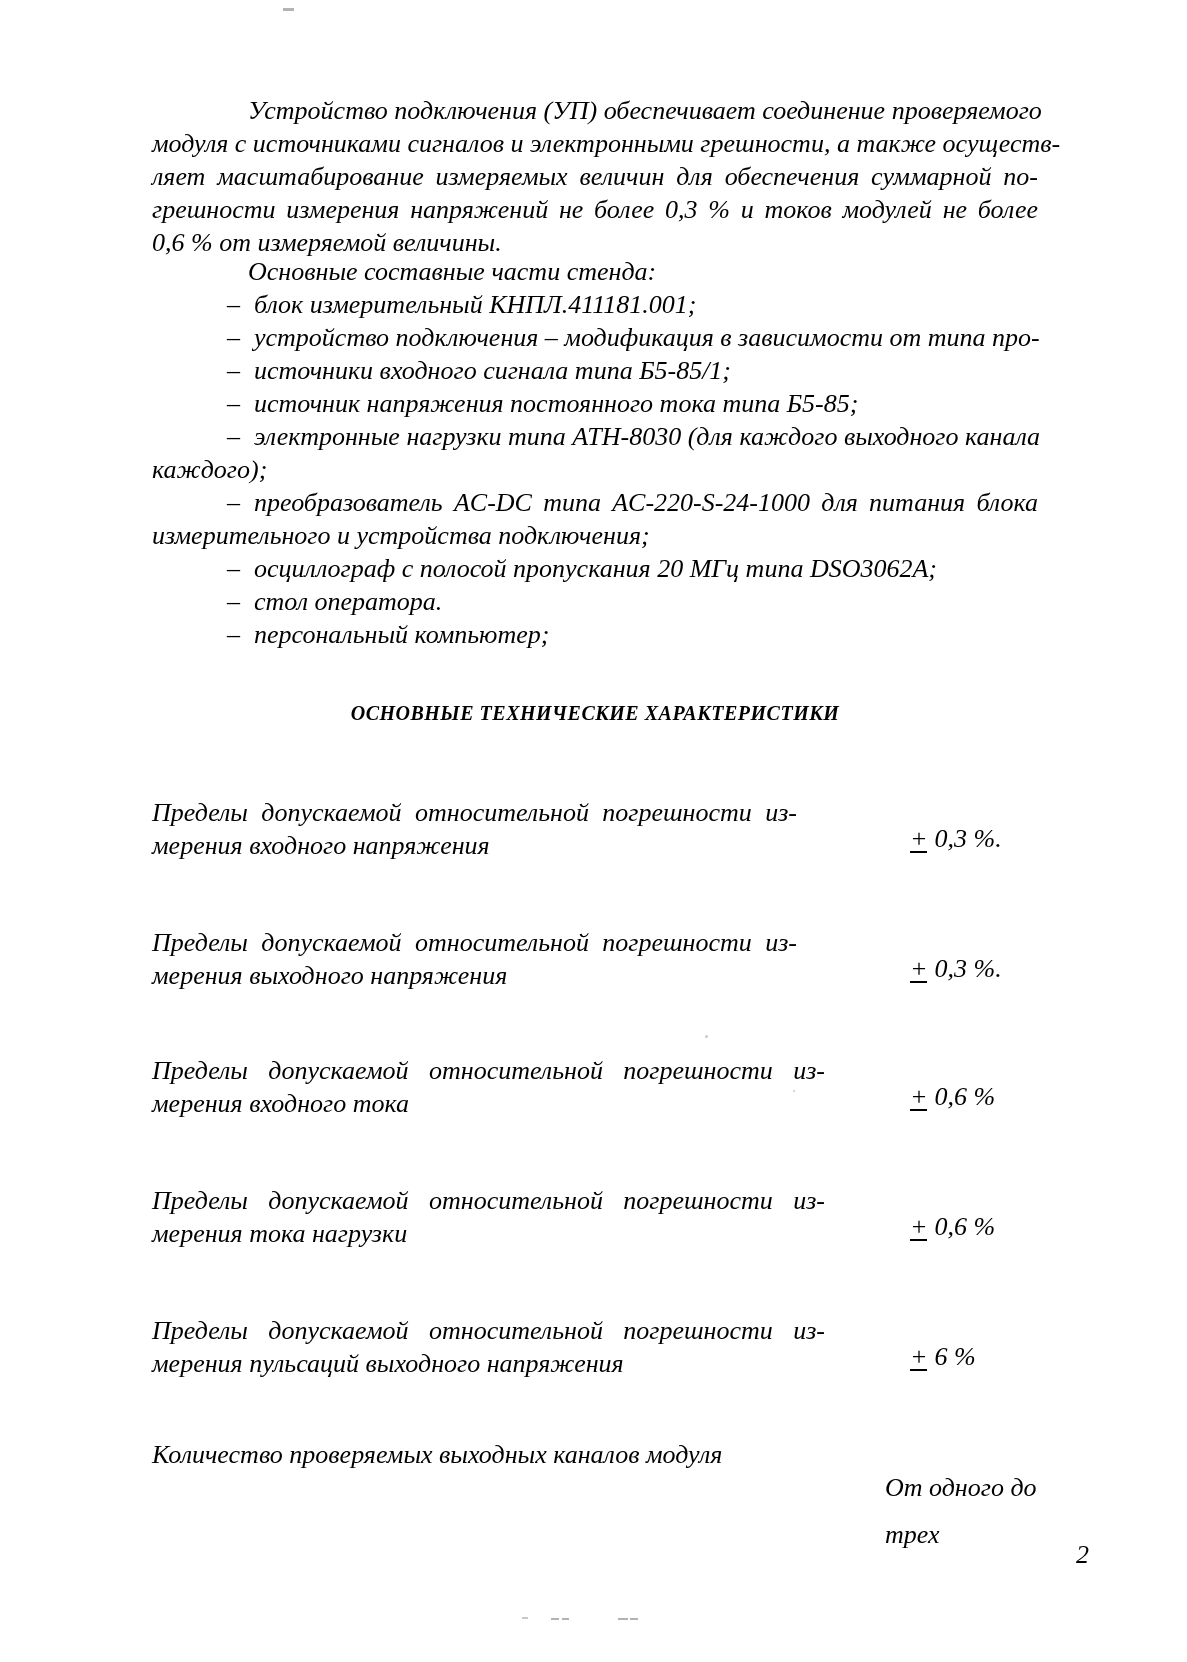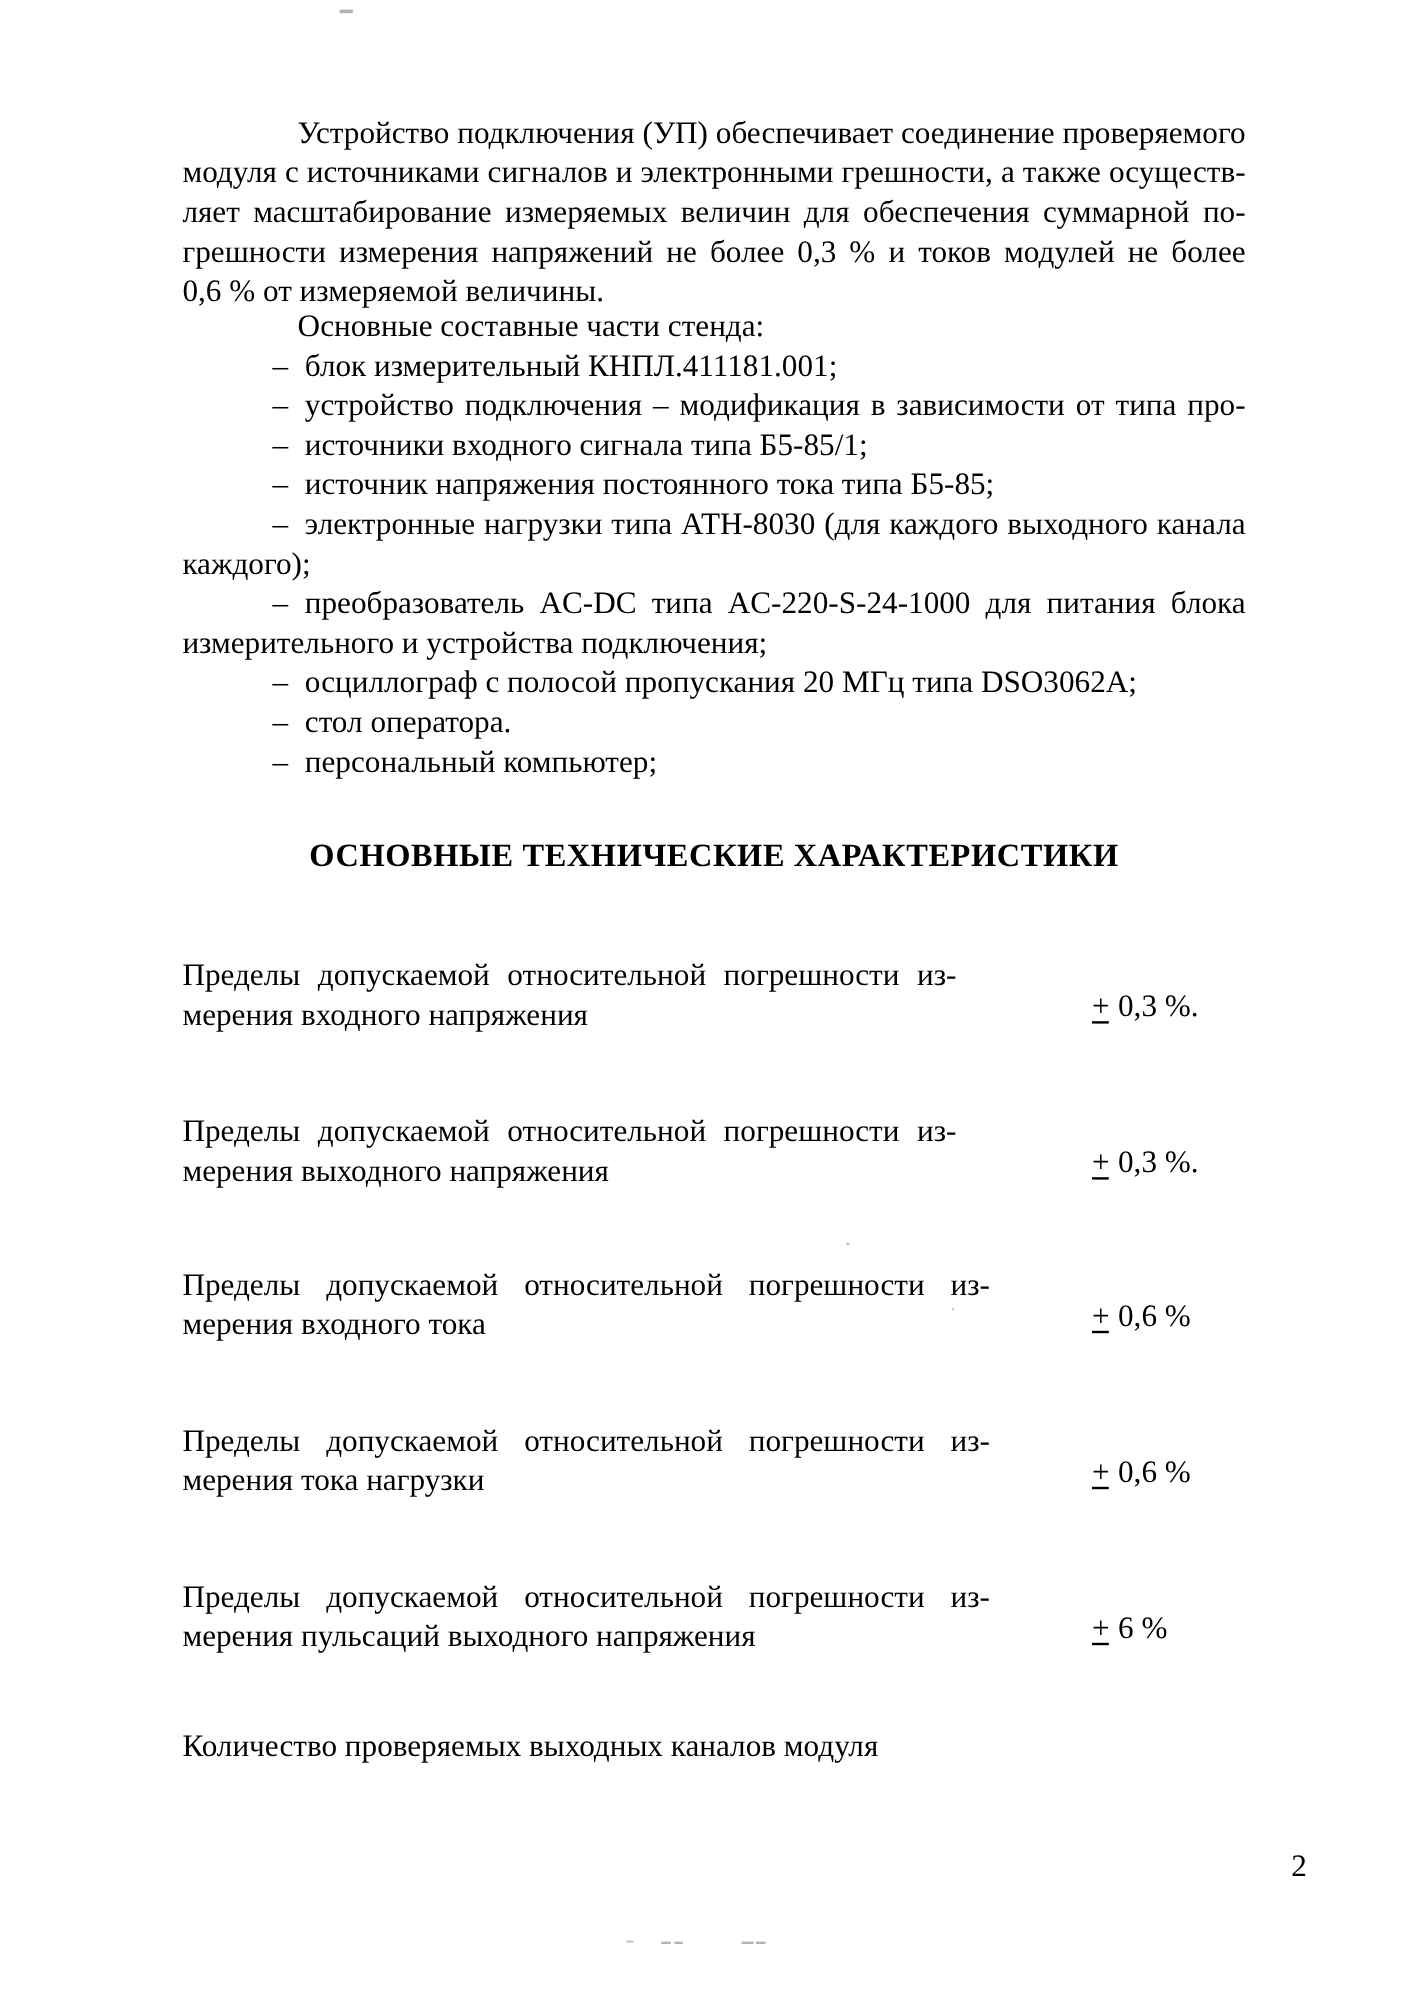--- a/index.html
+++ b/index.html
@@ -2,37 +2,37 @@
 <html><head>
 <meta charset="utf-8">
 <style>
   * { margin:0; padding:0; box-sizing:border-box; }
   html,body { background:#ffffff; }
   body {
     width:1187px; height:1662px;
     font-family:"Liberation Serif","DejaVu Serif",serif;
     color:#000;
   }
-  .page { position:relative; width:1187px; height:1662px; background:#fff; overflow:hidden; }
+  .page { position:relative; width:1187px; height:1662px; background:#fff; overflow:hidden;font-style:italic; }
   .abs { position:absolute; }
 
   .line {
     font-size:26px; line-height:33px; height:33px;
     white-space:nowrap;
   }
   
   .fit { text-align:justify; text-align-last:justify; }
   .ind  { padding-left:96px; }   
   .li1  { padding-left:75px; }   
   .dash { margin-right:14px; display:inline; }
 
   .block { position:absolute; left:152px; width:886px; }
 
   .heading {
-    font-weight:bold; font-size:27px; line-height:33px;
+    font-weight:bold; font-size:20px; line-height:33px;
     letter-spacing:0.5px; text-align:center; white-space:nowrap;
   }
 
   .spec-row { position:absolute; left:152px; width:886px; height:100px; }
   .spec-label .line { height:33px; }
   .w645 { width:645px; }
   .w673 { width:673px; }
   .spec-value { position:absolute; top:0; font-size:26px; line-height:33px; white-space:nowrap;margin-top:26px; }
 
   
@@ -163,17 +163,21 @@
     </div>
     <div class="spec-value" style="left:758px;">
       <span class="pm">+</span><span>6 %</span>
     </div>
   </div>
 
   <div class="spec-row" style="top:1438px;">
     <div class="spec-label">
       <div class="line">Количество проверяемых выходных каналов модуля</div>
     </div>
+    <div class="spec-value value-two-line" style="left:733px;">
+      <div>От одного до</div>
+      <div>трех</div>
+    </div>
   </div>
 
   <div class="abs page-number" style="left:1076px; top:1540px;">2</div>
 
 </div>
 
 </body></html>

